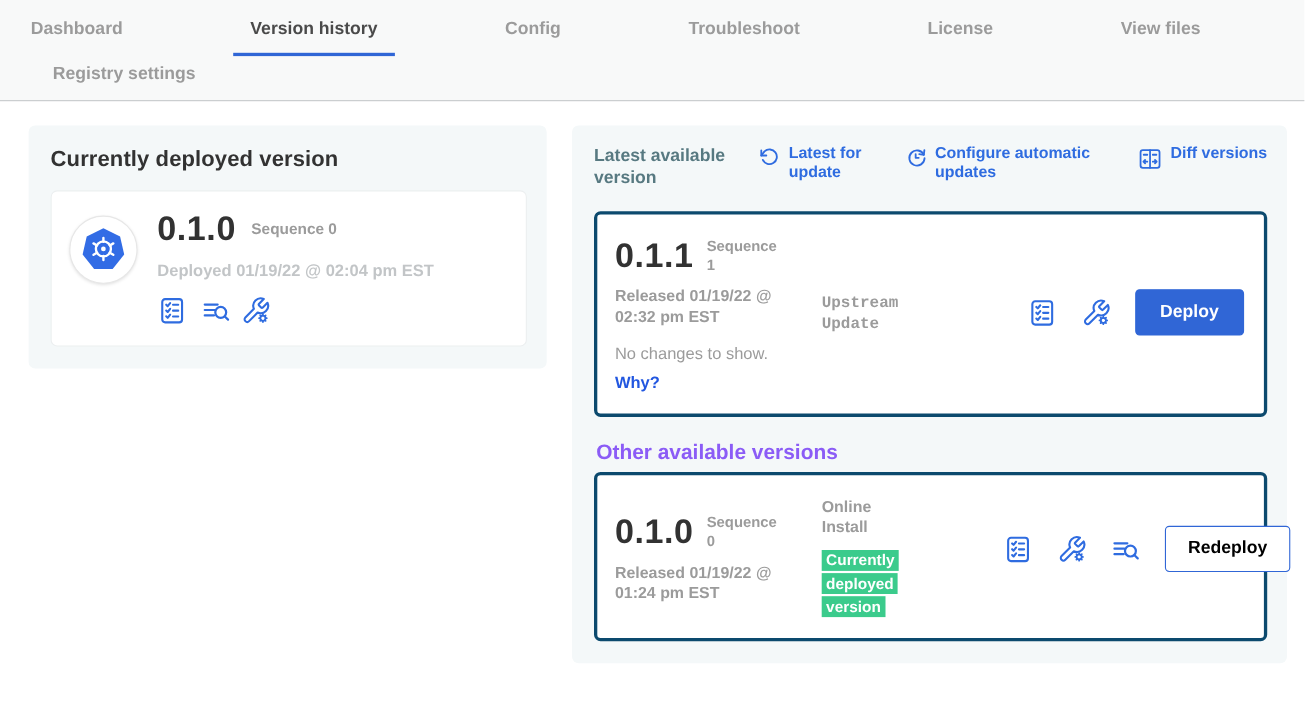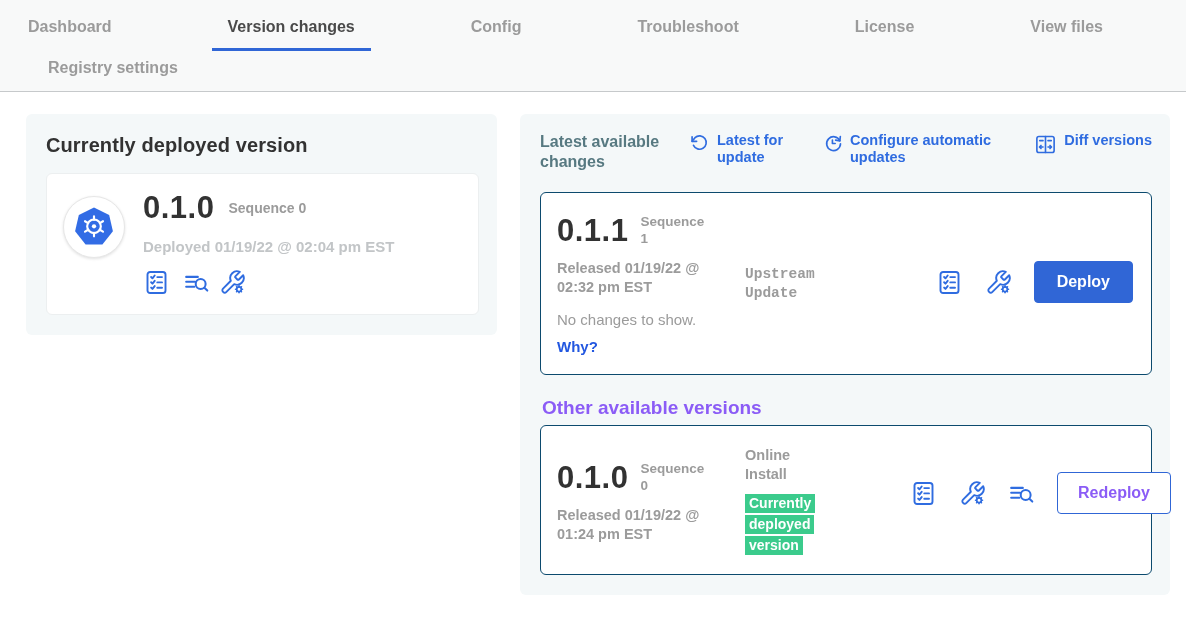--- a/index.html
+++ b/index.html
@@ -77,21 +77,21 @@
     color: #2f6ce0; font-size: 14.5px; font-weight: 700; line-height: 1.18;
     cursor: pointer;
   }
   .hdr-link .lk-ic { flex: none; margin-top: 1px; }
   .hdr-link.diff { margin-left: auto; }
   .w72 { width: 76px; }
   .w140 { width: 142px; }
 
   .version-row {
     background: #ffffff;
-    border: 1px solid #0c4a6e;
+    border: 3px solid #0c4a6e;
     border-radius: 6px;
     padding: 20px 18px 18px 16px;
     display: flex;
   }
   .version-row.first { margin-top: 20px; min-height: 177px; }
   .version-row.other-row { min-height: 134px; }
   .col-info { width: 188px; flex: none; }
   .vr-line { display: flex; align-items: center; gap: 12px; }
   .vr-seq { font-size: 13.5px; font-weight: 600; color: #9b9b9b; width: 70px; line-height: 1.25; }
   .released { margin-top: 10px; font-size: 14.5px; font-weight: 700; color: #9b9b9b; line-height: 1.3; width: 168px; }
@@ -116,21 +116,21 @@
   .col-actions.centered { padding-top: 26px; }
   .col-actions .icon-btn { cursor: pointer; display: inline-flex; margin-top: 8px; }
   .btn {
     border-radius: 4px;
     font-size: 16px; font-weight: 700;
     padding: 11px 22px;
     cursor: pointer;
     font-family: inherit;
   }
   .btn-primary { background: #3066d6; border: 1px solid #3066d6; color: #ffffff; }
-  .btn-secondary { background: #ffffff; border: 1px solid #3066d6; color: #8b5cf6; padding: 11px 20px; }
+  .btn-secondary { background: #ffffff; border: 1px solid #3066d6; color: #000000; padding: 11px 20px; }
 
   .other-title { margin: 22px 0 6px 2px; font-size: 19px; font-weight: 600; color: #8b5cf6; }
 </style>
 </head>
 <body>
 
 <svg width="0" height="0" style="position:absolute">
   <defs>
     <g id="i-checklist" fill="none" stroke="#2f6ce0" stroke-width="1.7" stroke-linecap="round" stroke-linejoin="round">
       <rect x="4" y="2.6" width="16" height="18.8" rx="2.3"></rect>
@@ -176,21 +176,21 @@
         <path d="M32 17v5M44.5 24l-4.4 2.6M44.5 38.5l-4.4-2.6M32 45v-5M19.5 38.5l4.4-2.6M19.5 24l4.4 2.6"></path>
       </g>
       <circle cx="32" cy="31" r="3" fill="#ffffff"></circle>
     </g>
   </defs>
 </svg>
 
 <nav class="topnav">
   <div class="tab-row">
     <div class="tab">Dashboard</div>
-    <div class="tab active">Version changes</div>
+    <div class="tab active">Version history</div>
     <div class="tab">Config</div>
     <div class="tab">Troubleshoot</div>
     <div class="tab">License</div>
     <div class="tab">View files</div>
   </div>
   <div class="tab-row second">
     <div class="tab">Registry settings</div>
   </div>
 </nav>
 
@@ -227,21 +227,21 @@
               </svg>
           </span>
         </div>
       </div>
     </div>
   </section>
 
   <section class="panel panel-right">
 
     <div class="latest-header">
-      <div class="latest-title">Latest available changes</div>
+      <div class="latest-title">Latest available version</div>
       <div class="hdr-links">
         <div class="hdr-link">
           <svg class="lk-ic" width="20" height="20" viewBox="0 0 24 24">
               <use href="#i-refresh"></use>
             </svg>
           <span class="w72">Latest for update</span>
         </div>
         <div class="hdr-link">
           <svg class="lk-ic" width="20" height="20" viewBox="0 0 24 24">
               <use href="#i-schedule"></use>

